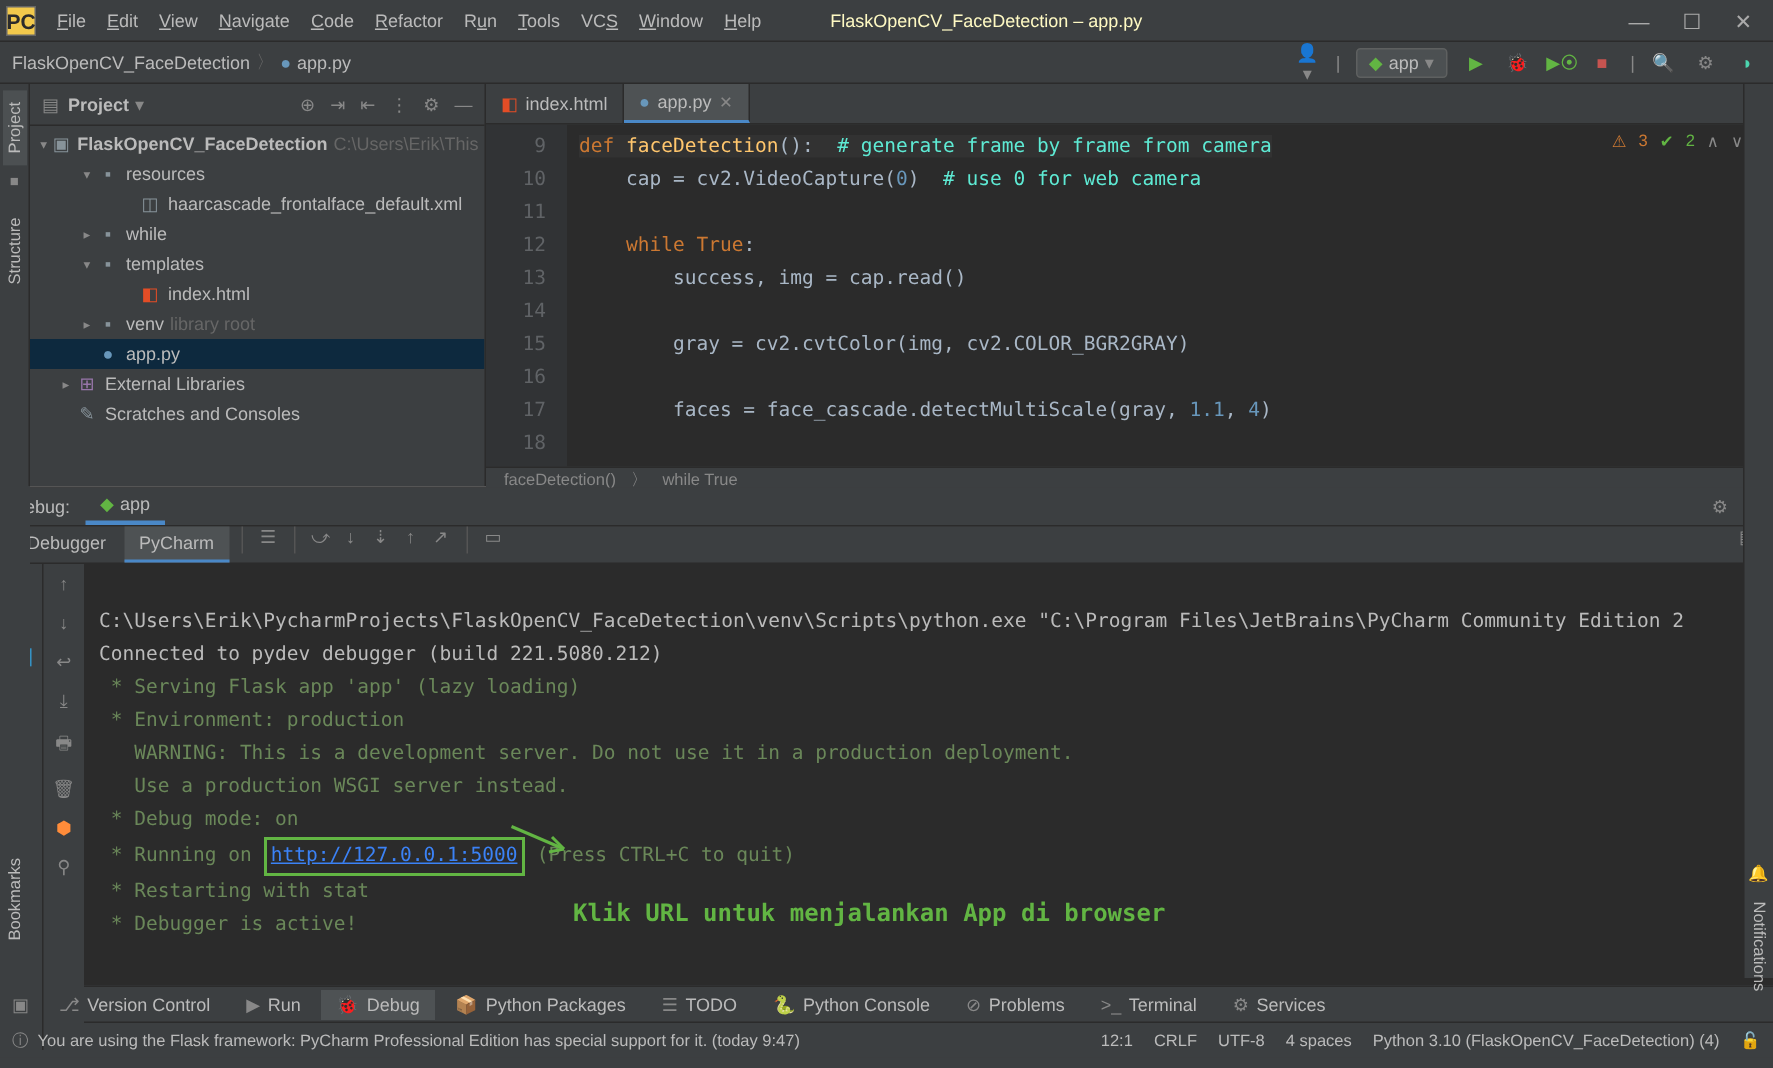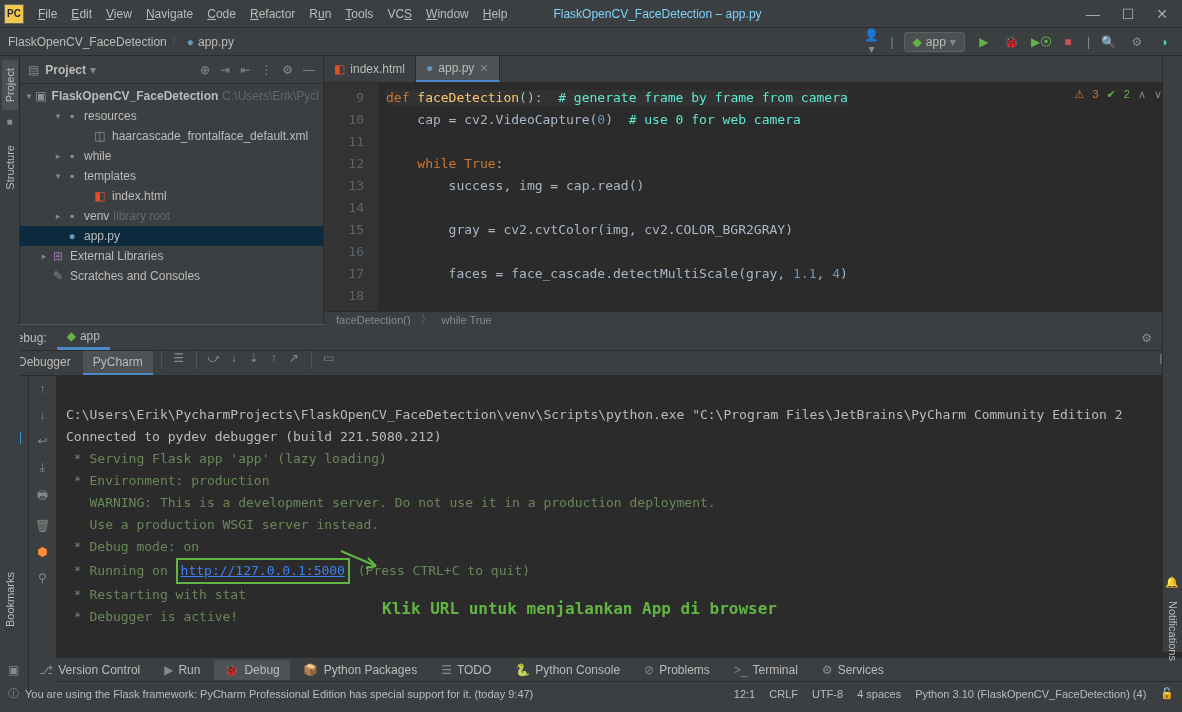--- a/index.html
+++ b/index.html
@@ -21,29 +21,29 @@
   padding: 0 4px;
   border-bottom: 1px solid #2b2b2b;
 }
 .app-icon {
   width: 20px; height: 20px;
   background: #f2c94c;
   border: 1px solid #666;
   display: flex;
   align-items: center;
   justify-content: center;
-  font-size: 10px;
+  font-size: 14px;
   font-weight: bold;
   color: #2b2b2b;
   margin-right: 8px;
 }
 .menubar { display: flex; gap: 2px; }
 .menubar span { padding: 3px 6px; cursor: pointer; }
 .menubar span u { text-decoration: underline; }
-.title-center { flex: 1; text-align: left; padding-left: 40px; color: #7dd3fc; }
+.title-center { flex: 1; text-align: left; padding-left: 40px; color: #fef9c3; }
 .win-controls { display: flex; gap: 22px; padding-right: 10px; }
 .win-controls span { cursor: pointer; color: #aaa; font-size: 14px; }
 
 .toolbar {
   height: 28px;
   background: #3c3f41;
   display: flex;
   align-items: center;
   padding: 0 8px;
   border-bottom: 1px solid #2b2b2b;
@@ -416,21 +416,21 @@
         <span>⋮</span>
         <span>⚙</span>
         <span>—</span>
       </div>
     </div>
     <div class="tree">
       <div class="tree-item" style="padding-left:4px">
         <span class="arrow">▾</span>
         <span class="ticon folder-icon">▣</span>
         <span class="lbl" style="font-weight:bold">FlaskOpenCV_FaceDetection</span>
-        <span class="meta">C:\Users\Erik\Pycl</span>
+        <span class="meta">C:\Users\Erik\This</span>
       </div>
       <div id="tree-items">
           <div class="tree-item" style="padding-left: 32px;">
             <span class="arrow">▾</span>
             <span class="ticon" style="color:#87939a">▪</span>
             <span class="lbl">resources</span>
           </div>
           <div class="tree-item" style="padding-left: 60px;">
             <span class="arrow"></span>
             <span class="ticon" style="color:#87939a">◫</span>

